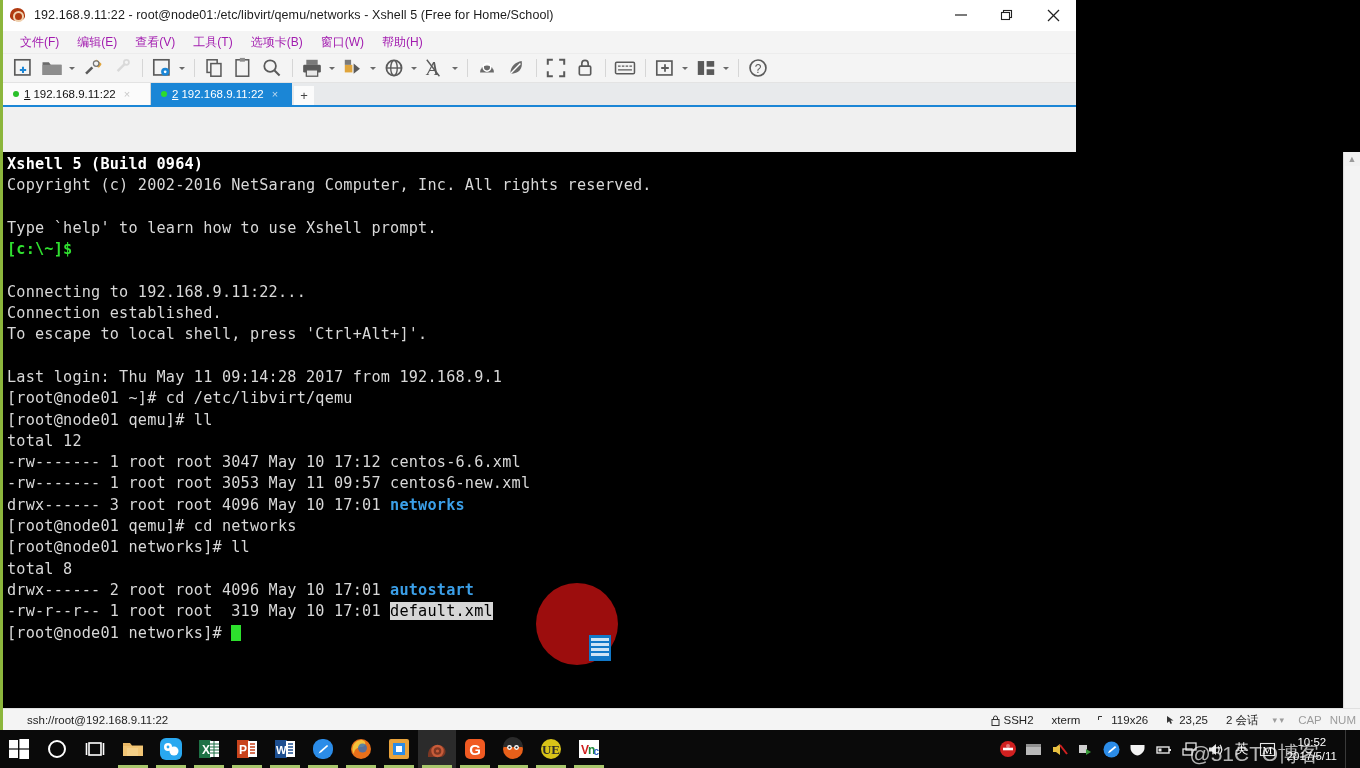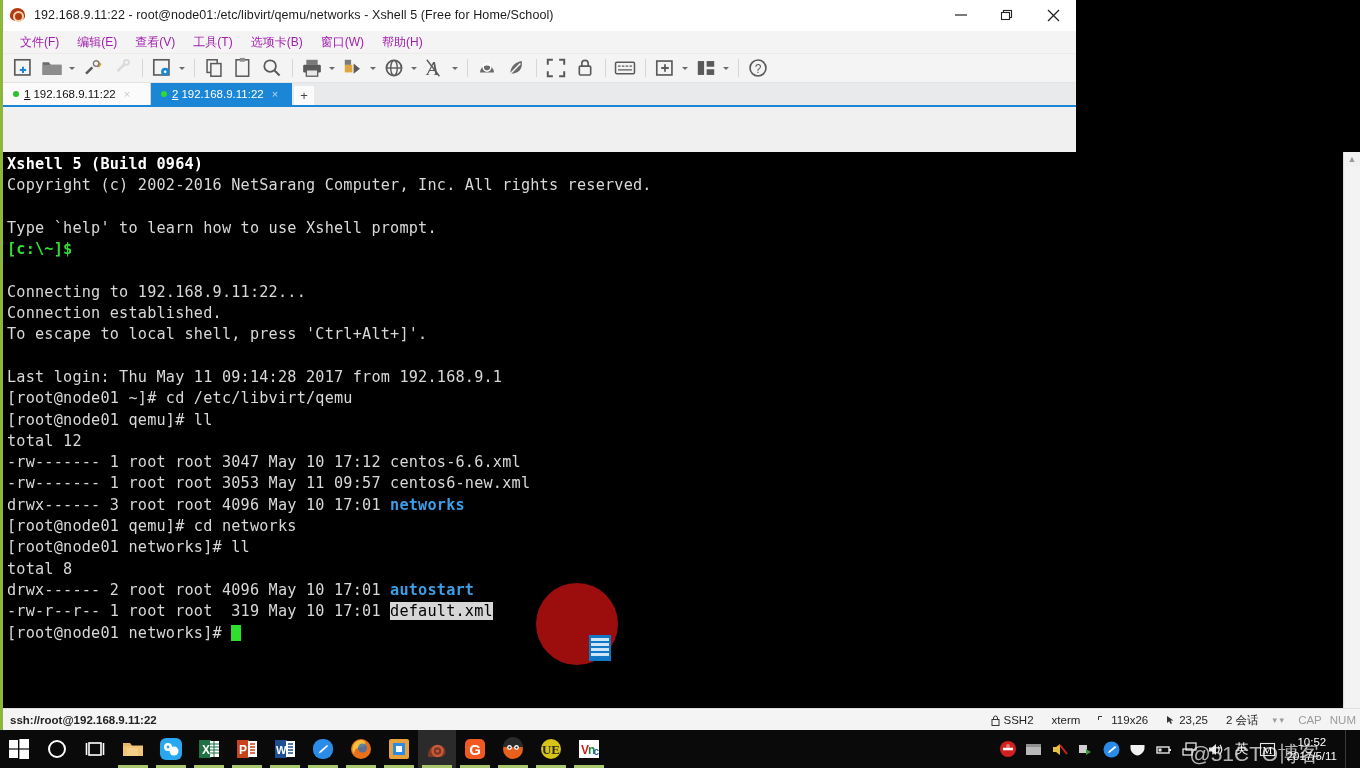--- a/index.html
+++ b/index.html
@@ -173,21 +173,21 @@
   .hamb{width:13px;height:10px;position:relative;}
   .hamb i{position:absolute;left:0;width:13px;height:2px;background:#5a5a5a;}
   .hamb i:nth-child(1){top:0}.hamb i:nth-child(2){top:4px}.hamb i:nth-child(3){top:8px}
 
   
   .statusbar{
     position:absolute;left:0;top:708px;width:1357px;height:22px;
     background:#f4f4f4;display:flex;align-items:center;
     border-top:1px solid #e0e0e0;
   }
-  .status-left{font-size:11.5px;color:#222;padding-left:7px;font-weight:bold;}
+  .status-left{font-size:11.5px;color:#222;padding-left:24px;}
   .status-right{margin-left:auto;display:flex;align-items:center;padding-right:4px;}
   .st{font-size:11.5px;color:#222;margin-left:18px;display:flex;align-items:center;gap:4px;}
   .st.dim{color:#9c9c9c;margin-left:14px;}
 
   
   .taskbar{
     position:absolute;left:0;top:730px;width:1360px;height:38px;
     background:#0a0a0a;display:flex;align-items:center;
   }
   .tb-item{

